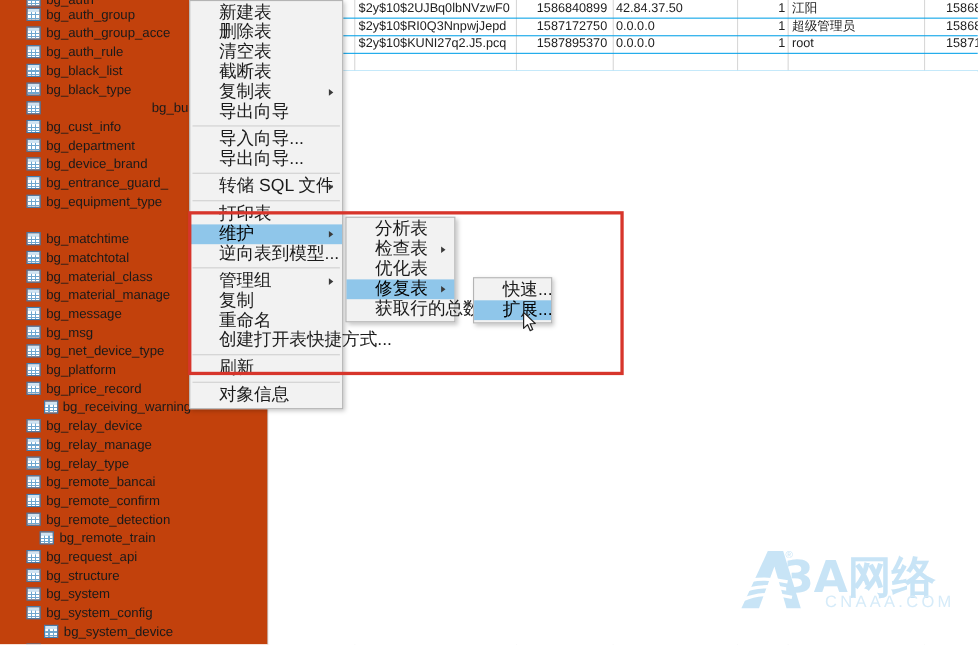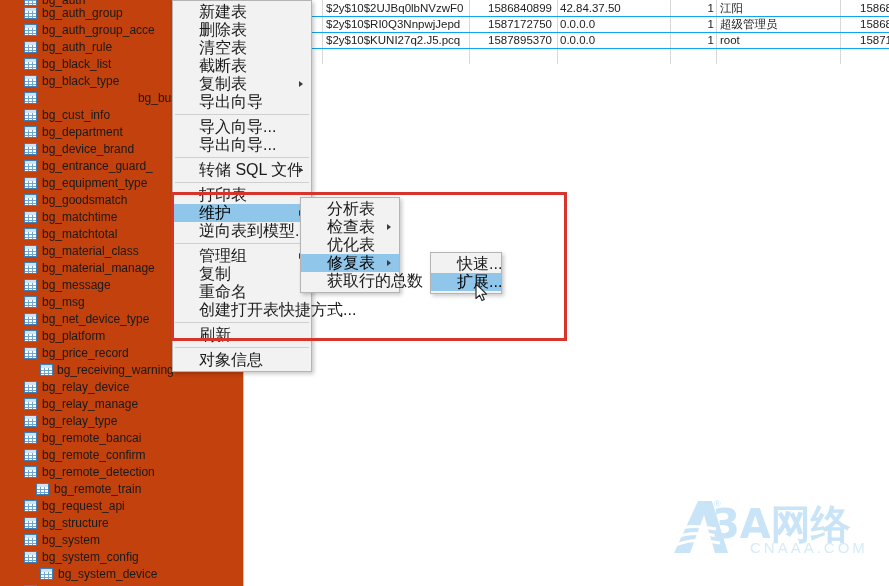--- a/index.html
+++ b/index.html
@@ -120,21 +120,21 @@
     border-top: 3px solid transparent;
     border-bottom: 3px solid transparent;
   }
   .msep {
     height: 1px;
     margin: 3px 2px;
     background: #cfcfcf;
   }
 
   #menu-main  { left: 172px; top: 0px;   width: 140px; }
-  #menu-sub   { left: 300px; top: 197px; width: 100px; }
+  #menu-sub   { left: 314px; top: 197px; width: 100px; }
   #menu-sub2  { left: 430px; top: 252px; width: 72px;  }
 
   
   #redbox {
     position: absolute;
     left: 171px; top: 192px;
     width: 396px; height: 149px;
     border: 3px solid #d7352b;
     box-sizing: border-box;
     pointer-events: none;
@@ -192,21 +192,20 @@
       <div class="tbl-item" style="position: absolute; left: 0px; right: 0px; top: 22px;"><span class="tico"></span><span>bg_auth_group_acce</span></div>
       <div class="tbl-item" style="position: absolute; left: 0px; right: 0px; top: 39px;"><span class="tico"></span><span>bg_auth_rule</span></div>
       <div class="tbl-item" style="position: absolute; left: 0px; right: 0px; top: 56px;"><span class="tico"></span><span>bg_black_list</span></div>
       <div class="tbl-item" style="position: absolute; left: 0px; right: 0px; top: 73px;"><span class="tico"></span><span>bg_black_type</span></div>
       <div class="tbl-item" style="position: absolute; left: 0px; right: 0px; top: 90px; text-align: right;"><span class="tico"></span><span>bg_business_config</span></div>
       <div class="tbl-item" style="position: absolute; left: 0px; right: 0px; top: 107px;"><span class="tico"></span><span>bg_cust_info</span></div>
       <div class="tbl-item" style="position: absolute; left: 0px; right: 0px; top: 124px;"><span class="tico"></span><span>bg_department</span></div>
       <div class="tbl-item" style="position: absolute; left: 0px; right: 0px; top: 141px;"><span class="tico"></span><span>bg_device_brand</span></div>
       <div class="tbl-item" style="position: absolute; left: 0px; right: 0px; top: 158px;"><span class="tico"></span><span>bg_entrance_guard_</span></div>
       <div class="tbl-item" style="position: absolute; left: 0px; right: 0px; top: 175px;"><span class="tico"></span><span>bg_equipment_type</span></div>
-      <div class="tbl-item" style="position: absolute; left: 0px; right: 0px; top: 192px;"><span class="tico"></span><span>bg_goodsmatch</span></div>
       <div class="tbl-item" style="position: absolute; left: 0px; right: 0px; top: 209px;"><span class="tico"></span><span>bg_matchtime</span></div>
       <div class="tbl-item" style="position: absolute; left: 0px; right: 0px; top: 226px;"><span class="tico"></span><span>bg_matchtotal</span></div>
       <div class="tbl-item" style="position: absolute; left: 0px; right: 0px; top: 260px;"><span class="tico"></span><span>bg_material_manage</span></div>
       <div class="tbl-item" style="position: absolute; left: 0px; right: 0px; top: 243px;"><span class="tico"></span><span>bg_material_class</span></div>
       <div class="tbl-item" style="position: absolute; left: 0px; right: 0px; top: 277px;"><span class="tico"></span><span>bg_message</span></div>
       <div class="tbl-item" style="position: absolute; left: 0px; right: 0px; top: 294px;"><span class="tico"></span><span>bg_msg</span></div>
       <div class="tbl-item" style="position: absolute; left: 0px; right: 0px; top: 311px;"><span class="tico"></span><span>bg_net_device_type</span></div>
       <div class="tbl-item" style="position: absolute; left: 0px; right: 0px; top: 328px;"><span class="tico"></span><span>bg_platform</span></div>
       <div class="tbl-item" style="position: absolute; left: 0px; right: 0px; top: 345px;"><span class="tico"></span><span>bg_price_record</span></div>
       <div class="tbl-item" style="position: absolute; left: 16px; right: 0px; top: 362px; padding-left: 41px;"><span class="tico"></span><span>bg_receiving_warning</span></div>

